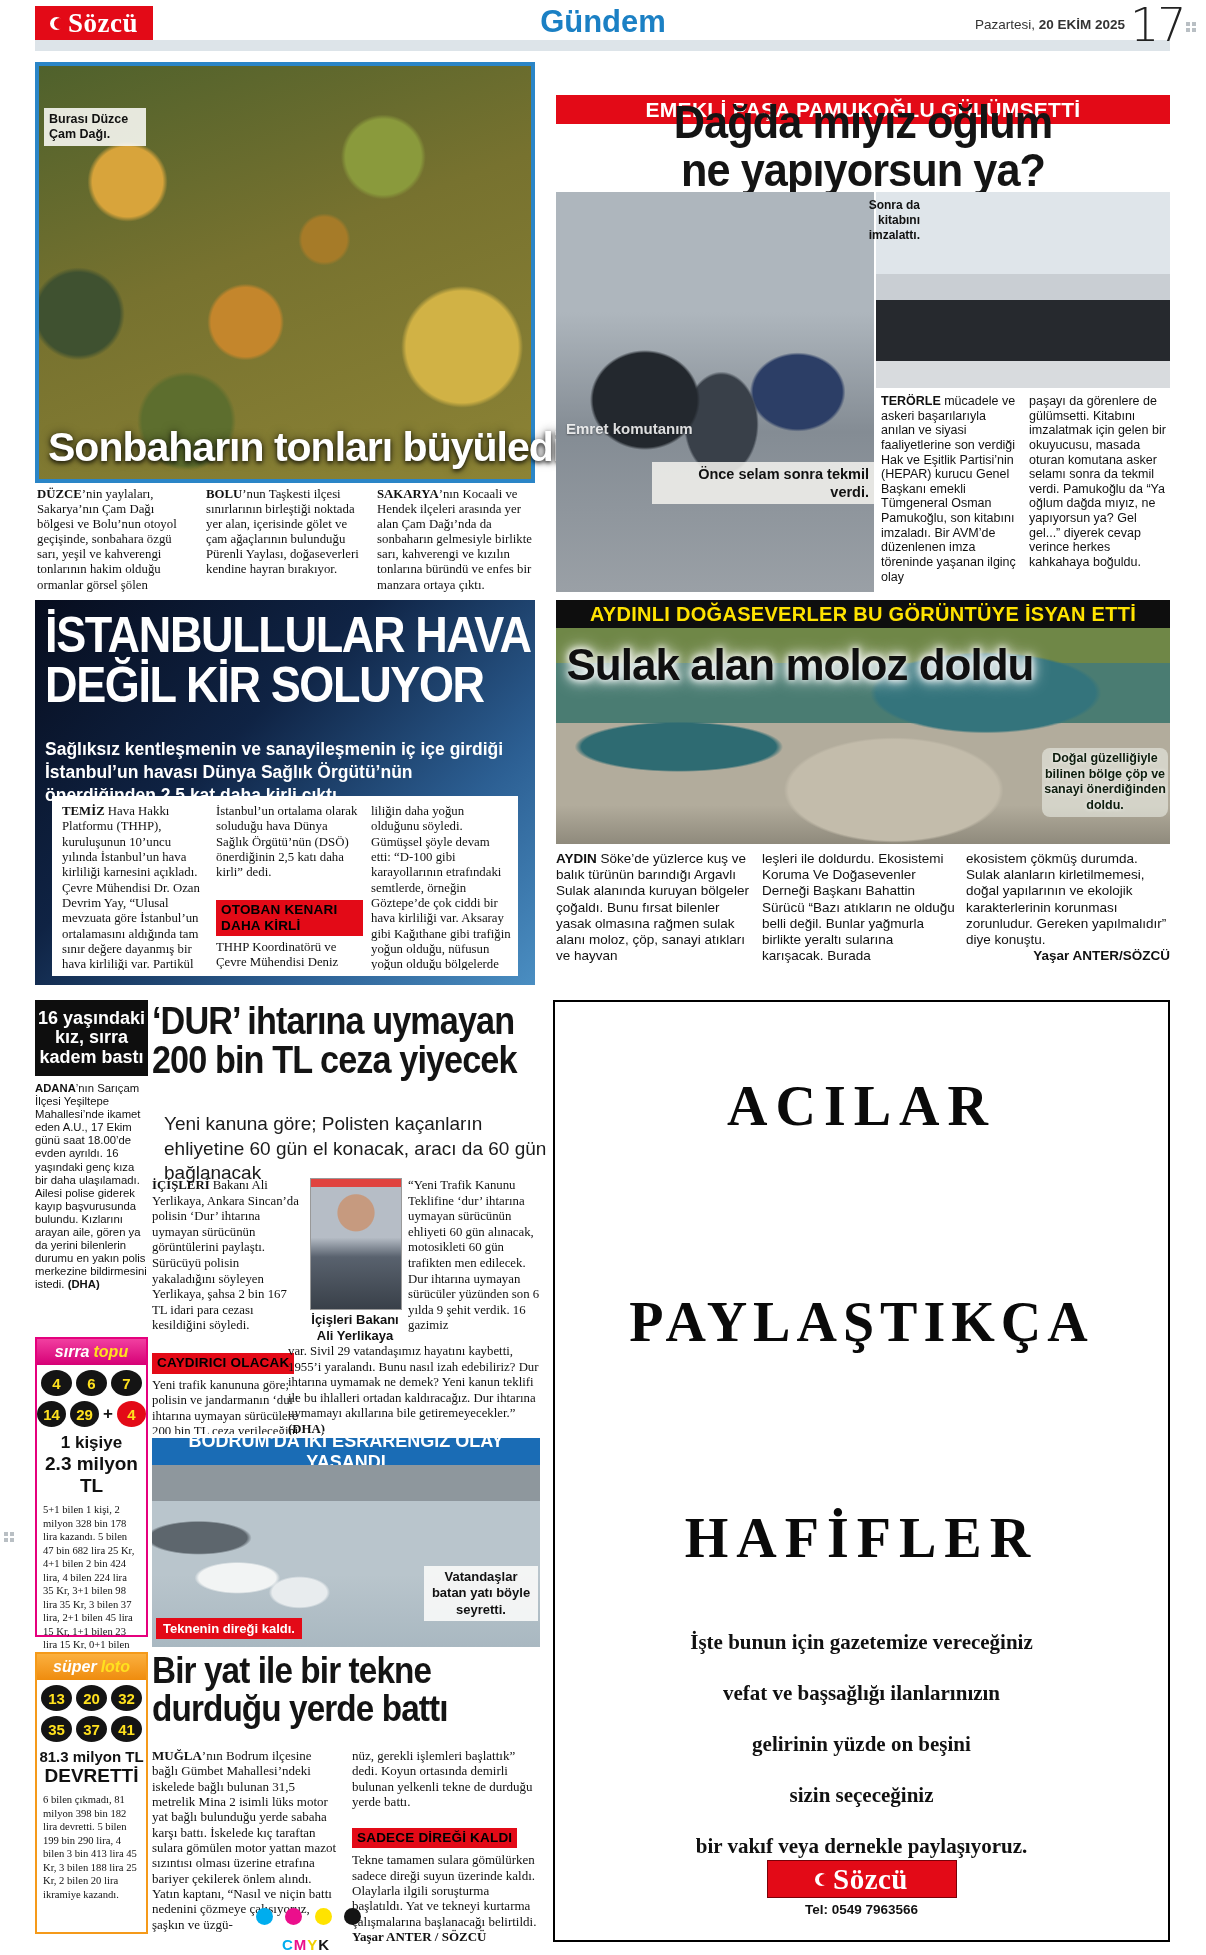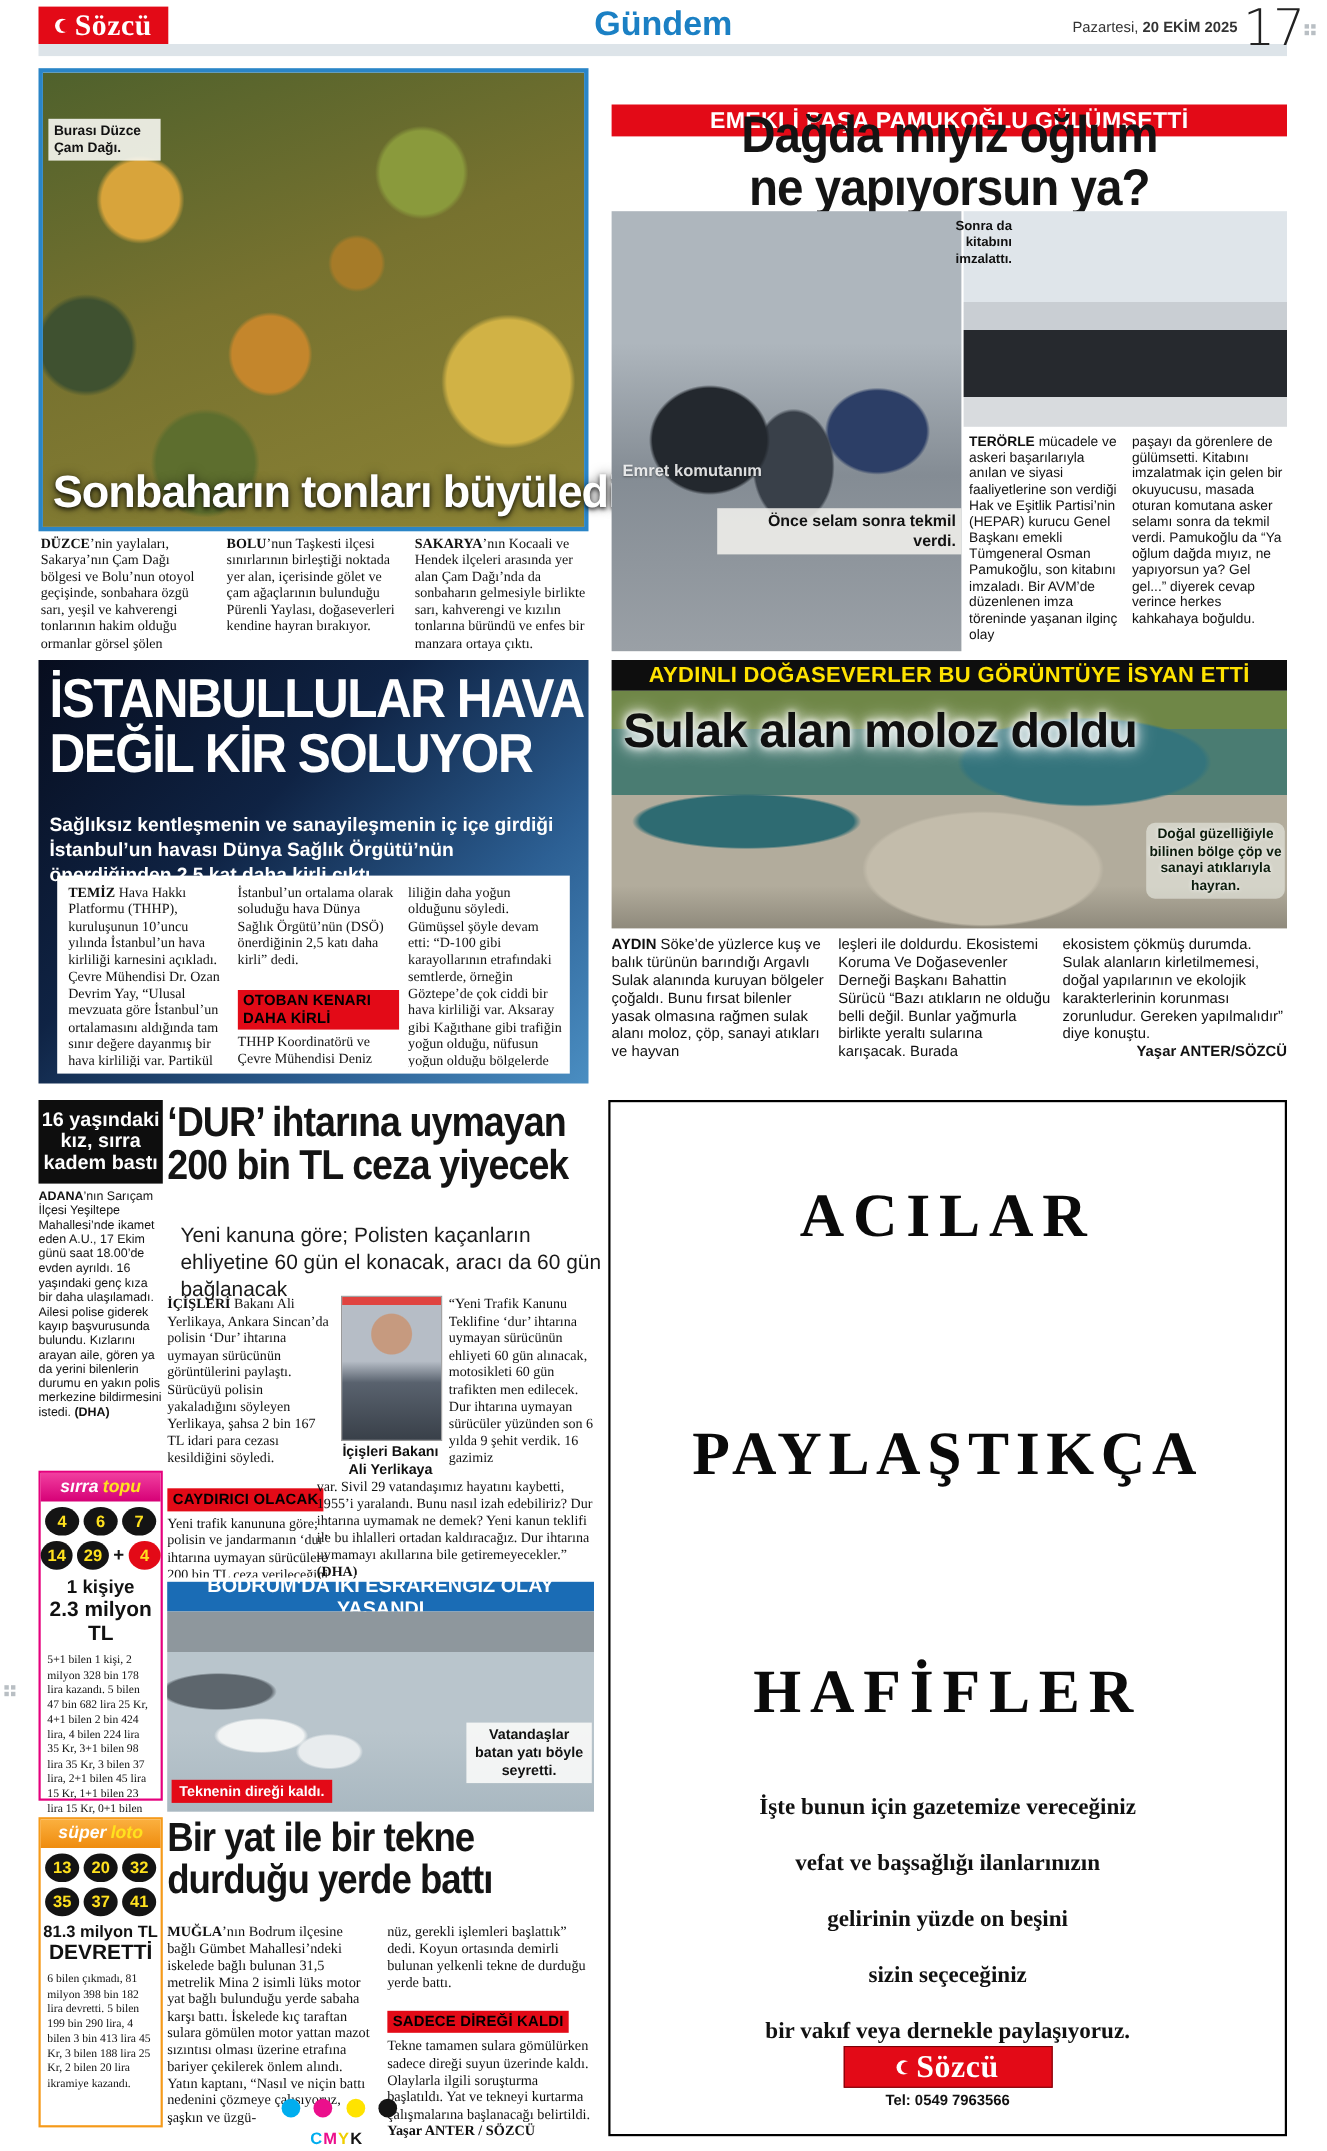--- a/index.html
+++ b/index.html
@@ -140,21 +140,21 @@
 </div>
 <div class="abs col serif" style="left:371px;top:804px;width:140px;height:166px;font-size:12.8px;line-height:1.2;">
   <span>liliğin daha yoğun olduğunu söyledi. Gümüşsel şöyle devam etti: “D-100 gibi karayollarının etrafındaki semtlerde, örneğin Göztepe’de çok ciddi bir hava kirliliği var. Aksaray gibi Kağıthane gibi trafiğin yoğun olduğu, nüfusun yoğun olduğu bölgelerde hava kirliliği yüksek” (DHA)</span>
 </div>
 
 <div class="abs kicker-black" style="left:556px;top:600px;width:614px;height:28px;font-size:20px;letter-spacing:.3px;">AYDINLI DOĞASEVERLER BU GÖRÜNTÜYE İSYAN ETTİ</div>
 <div class="abs photo wetland" style="left:556px;top:628px;width:614px;height:216px;"></div>
 <div class="abs" style="left:556px;top:640px;width:488px;text-align:center;font-size:44px;font-weight:900;color:#101010;letter-spacing:-1px;text-shadow:0 0 6px #fff,0 0 12px #fff,0 0 18px rgba(255,255,255,.9);">
   <span class="cond-c">Sulak alan moloz doldu</span>
 </div>
-<div class="abs" style="left:1042px;top:748px;width:122px;font-size:12.5px;font-weight:bold;text-align:center;line-height:1.25;color:#0c1c0c;background:rgba(240,244,236,.55);border-radius:8px;padding:3px 2px;text-shadow:0 0 4px #fff;">Doğal güzelliğiyle bilinen bölge çöp ve sanayi atıklarıyla hayran.</div>
+<div class="abs" style="left:1042px;top:748px;width:122px;font-size:12.5px;font-weight:bold;text-align:center;line-height:1.25;color:#0c1c0c;background:rgba(240,244,236,.55);border-radius:8px;padding:3px 2px;text-shadow:0 0 4px #fff;">Doğal güzelliğiyle bilinen bölge çöp ve sanayi önerdiğinden doldu.</div>
 <div class="abs col" style="left:556px;top:851px;width:196px;height:132px;font-size:13.5px;line-height:1.2;">
   <b class="lead">AYDIN</b><span> Söke’de yüzlerce kuş ve balık türünün barındığı Argavlı Sulak alanında kuruyan bölgeler çoğaldı. Bunu fırsat bilenler yasak olmasına rağmen sulak alanı moloz, çöp, sanayi atıkları ve hayvan</span>
 </div>
 <div class="abs col" style="left:762px;top:851px;width:196px;height:132px;font-size:13.5px;line-height:1.2;">
   <span>leşleri ile doldurdu. Ekosistemi Koruma Ve Doğasevenler Derneği Başkanı Bahattin Sürücü “Bazı atıkların ne olduğu belli değil. Bunlar yağmurla birlikte yeraltı sularına karışacak. Burada</span>
 </div>
 <div class="abs col" style="left:966px;top:851px;width:204px;height:132px;font-size:13.5px;line-height:1.2;">
   <span>ekosistem çökmüş durumda. Sulak alanların kirletilmemesi, doğal yapılarının ve ekolojik karakterlerinin korunması zorunludur. Gereken yapılmalıdır” diye konuştu.</span>
   <div style="text-align:right;font-weight:bold;">Yaşar ANTER/SÖZCÜ</div>
 </div>

